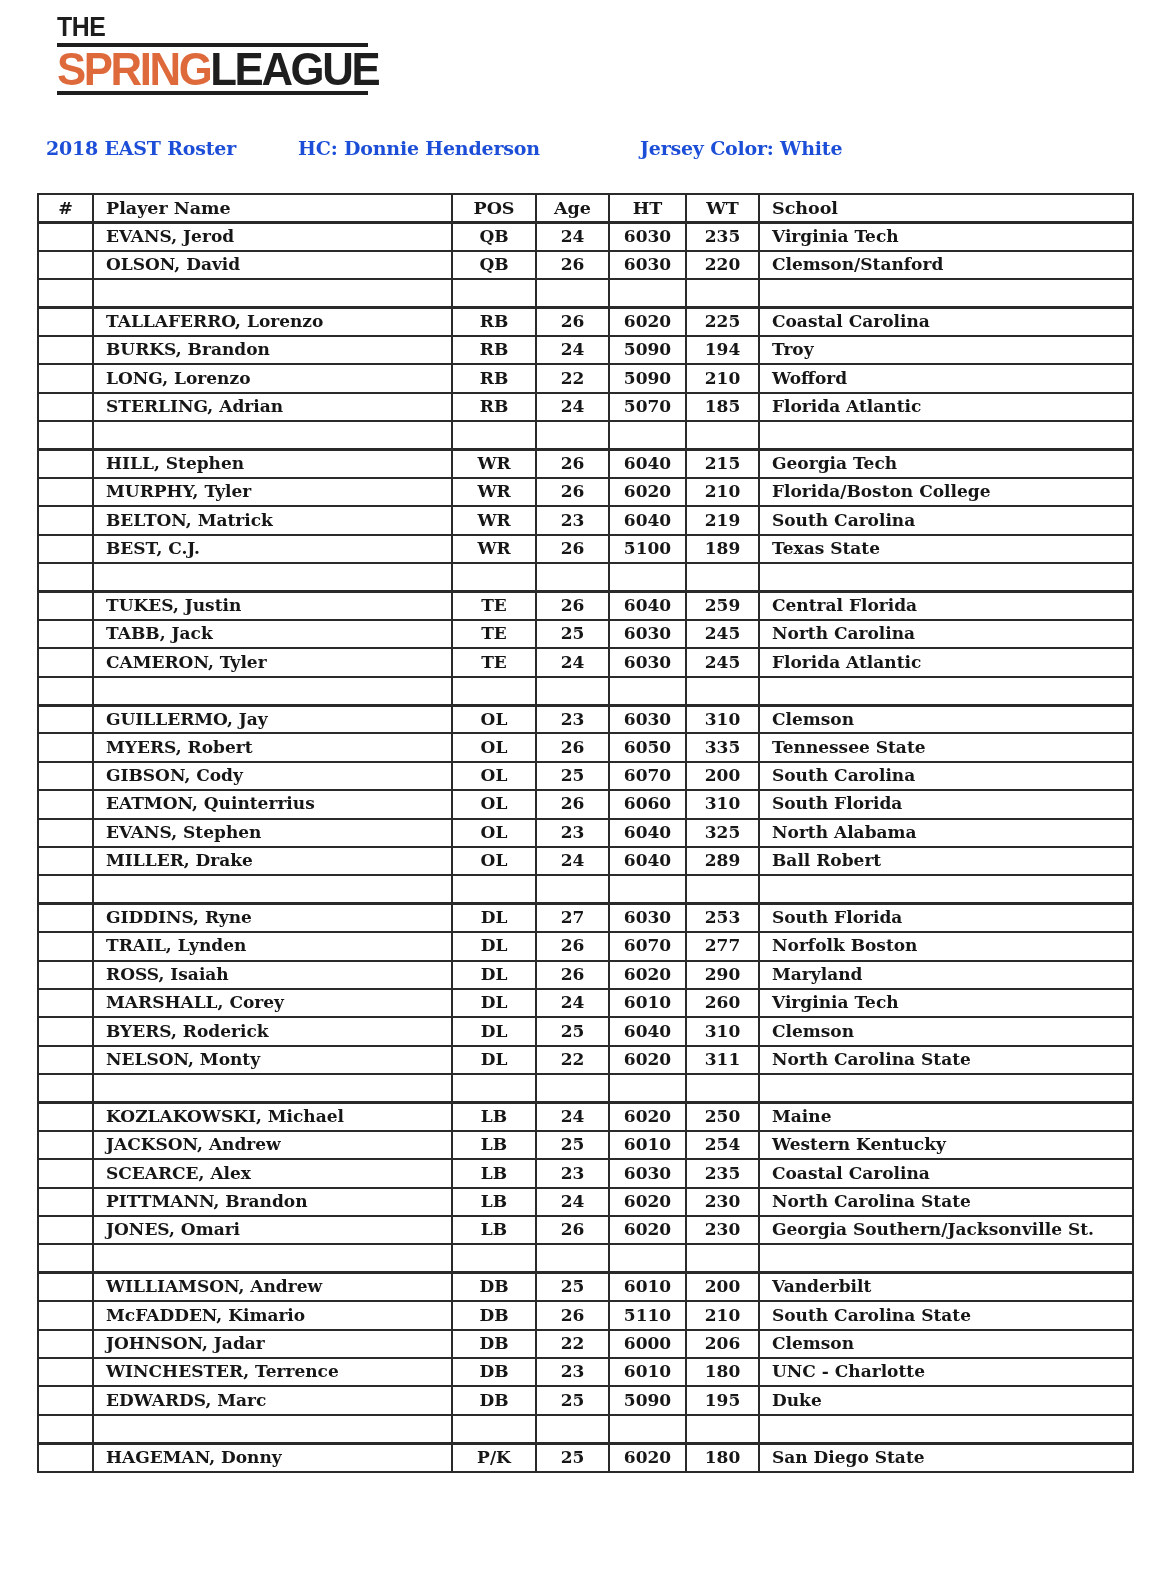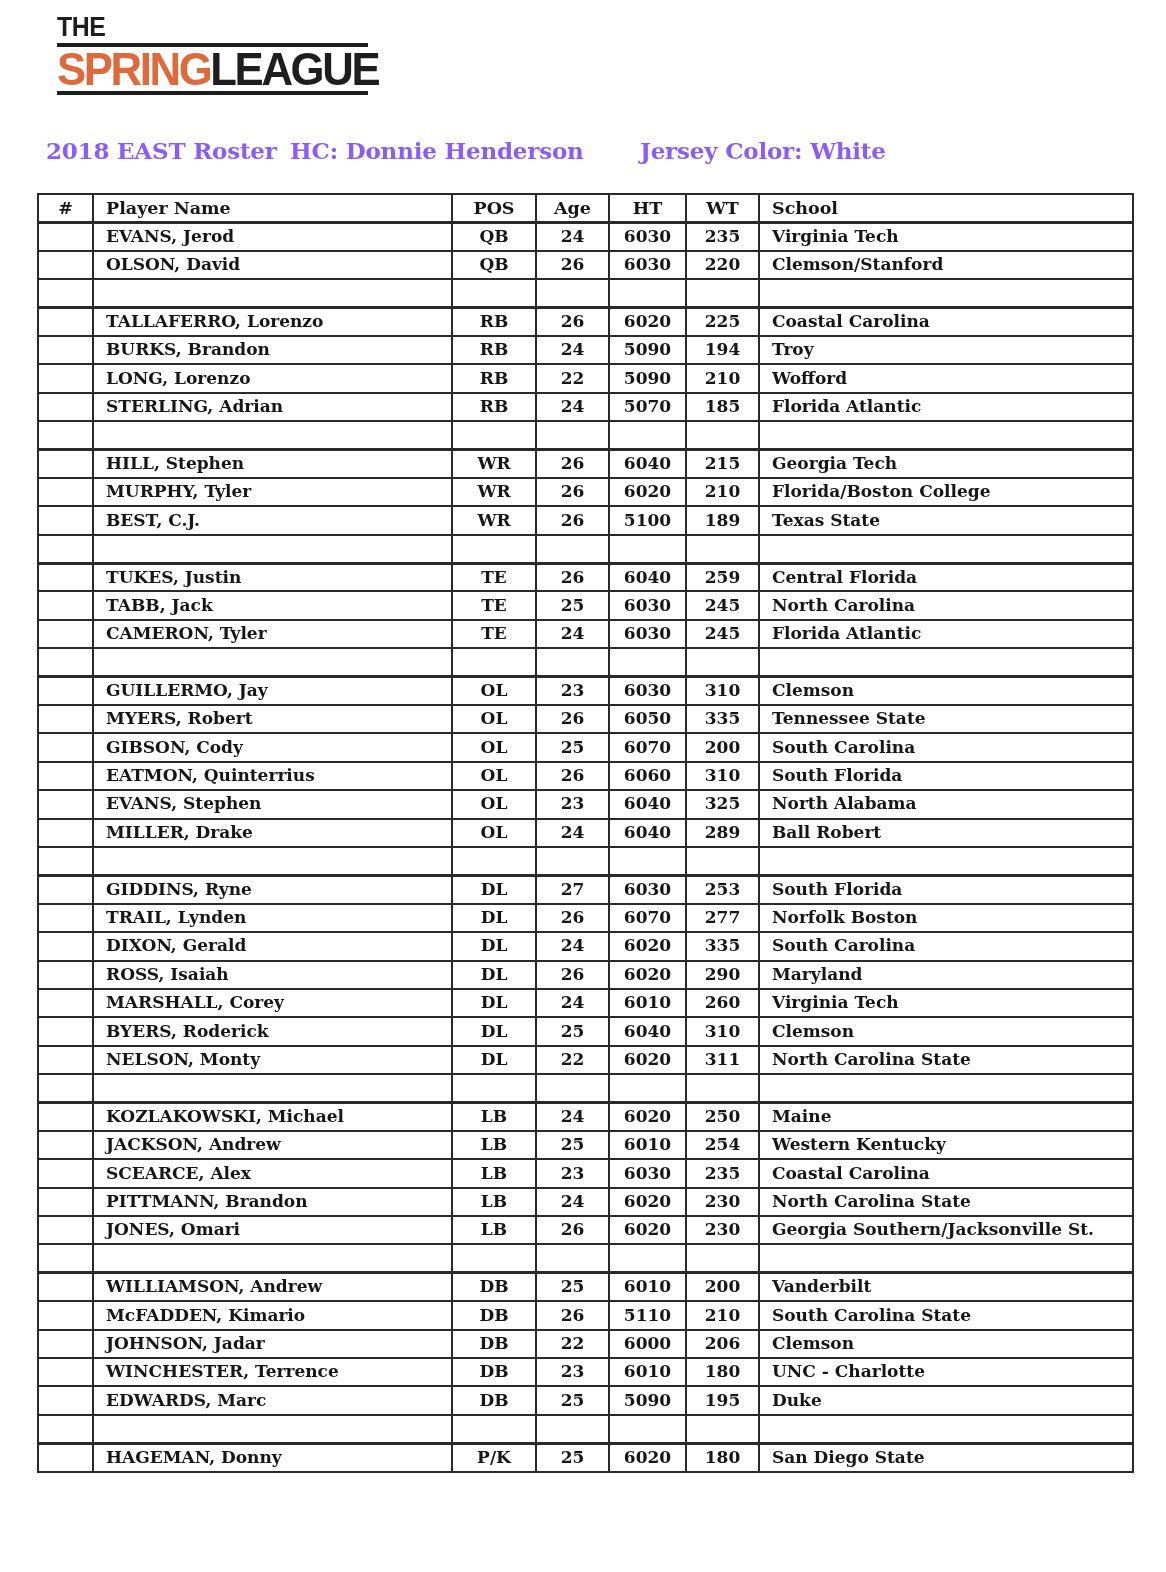--- a/index.html
+++ b/index.html
@@ -45,26 +45,26 @@
     white-space: nowrap;
     transform: scaleX(0.95);
     transform-origin: left center;
     color: #1e1e1e;
   }
   .logo-word .spring { color: var(--accent, #DE6A3C); }
 
   
   .title-row {
     position: absolute; top: 137px; left: 0; width: 100%; height: 26px;
-    font-weight: bold; font-size: 23px; color: #8b5cf6;
+    font-weight: bold; font-size: 19px; color: #1d4ed8;
     letter-spacing: -0.2px;
   }
   .title-row span { position: absolute; top: 0; white-space: nowrap; }
   .t-roster { left: 46px; }
-  .t-coach  { left: 290px; text-align: center; }
+  .t-coach  { left: 298px; text-align: center; }
   .t-jersey { left: 640px; }
 
   
   table.roster {
     position: absolute; left: 37px; top: 193px;
     width: 1095px;
     border-collapse: collapse;
     table-layout: fixed;
     font-size: 17px;
     font-weight: bold;
@@ -221,20 +221,29 @@
           <td class="c0"></td>
           <td class="c1">MURPHY, Tyler</td>
           <td class="c2">WR</td>
           <td class="c3">26</td>
           <td class="c4">6020</td>
           <td class="c5">210</td>
           <td class="c6">Florida/Boston College</td>
         </tr>
         <tr>
           <td class="c0"></td>
+          <td class="c1">BELTON, Matrick</td>
+          <td class="c2">WR</td>
+          <td class="c3">23</td>
+          <td class="c4">6040</td>
+          <td class="c5">219</td>
+          <td class="c6">South Carolina</td>
+        </tr>
+        <tr>
+          <td class="c0"></td>
           <td class="c1">BEST, C.J.</td>
           <td class="c2">WR</td>
           <td class="c3">26</td>
           <td class="c4">5100</td>
           <td class="c5">189</td>
           <td class="c6">Texas State</td>
         </tr>
         <tr class="spacer">
           <td class="c0"></td>
           <td class="c1"></td>
@@ -356,29 +365,20 @@
           <td class="c0"></td>
           <td class="c1">TRAIL, Lynden</td>
           <td class="c2">DL</td>
           <td class="c3">26</td>
           <td class="c4">6070</td>
           <td class="c5">277</td>
           <td class="c6">Norfolk Boston</td>
         </tr>
         <tr>
           <td class="c0"></td>
-          <td class="c1">DIXON, Gerald</td>
-          <td class="c2">DL</td>
-          <td class="c3">24</td>
-          <td class="c4">6020</td>
-          <td class="c5">335</td>
-          <td class="c6">South Carolina</td>
-        </tr>
-        <tr>
-          <td class="c0"></td>
           <td class="c1">ROSS, Isaiah</td>
           <td class="c2">DL</td>
           <td class="c3">26</td>
           <td class="c4">6020</td>
           <td class="c5">290</td>
           <td class="c6">Maryland</td>
         </tr>
         <tr>
           <td class="c0"></td>
           <td class="c1">MARSHALL, Corey</td>

